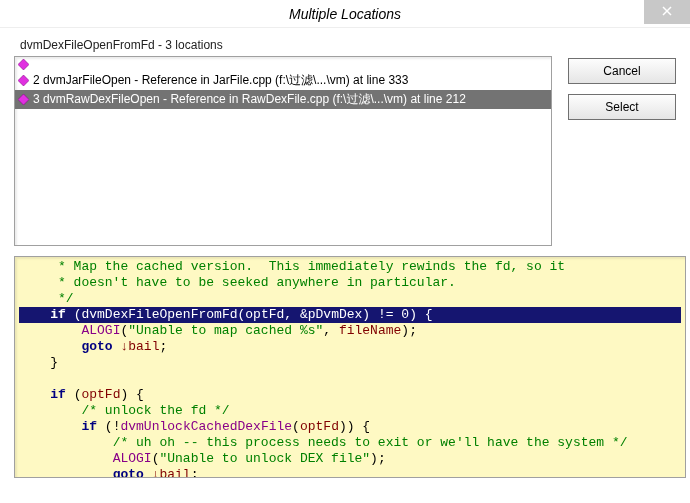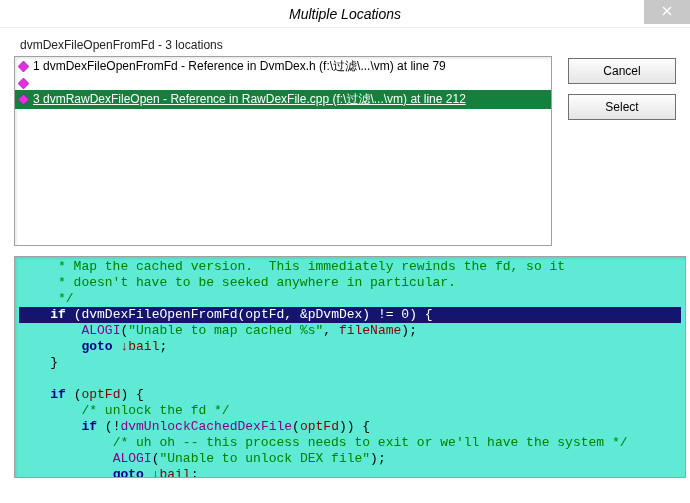--- a/index.html
+++ b/index.html
@@ -65,23 +65,22 @@
     font-size: 12px;
   }
   .list-item {
     display: flex;
     align-items: center;
     padding: 1px 2px;
     white-space: nowrap;
     cursor: default;
   }
   .list-item.selected {
-    background: #15803d;
+    background: #737373;
     color: #fff;
-    text-decoration: underline;
   }
   .diamond {
     width: 12px;
     height: 12px;
     display: inline-flex;
     align-items: center;
     justify-content: center;
     margin-right: 4px;
     flex-shrink: 0;
   }
@@ -101,21 +100,21 @@
     cursor: pointer;
     display: flex;
     align-items: center;
     justify-content: center;
   }
   .code-area {
     border: 1px solid #a0a0a0;
     margin: 2px 4px 0 14px;
     height: 222px;
     overflow: auto;
-    background: #5eead4;
+    background: #fef9c3;
     box-shadow: inset 2px 2px 2px rgba(0,0,0,0.08);
   }
   .code-area pre {
     margin: 0;
     padding: 2px 4px;
     font-family: "Courier New", monospace;
     font-size: 13px;
     line-height: 16px;
     white-space: pre;
   }
@@ -159,28 +158,28 @@
 <div class="upper">
   <div class="subtitle">dvmDexFileOpenFromFd - 3 locations</div>
   <div class="panel-row">
     <div class="listbox" id="listbox">
         <div class="list-item">
           <span class="diamond">
             <svg viewBox="0 0 10 10">
               <polygon points="5,0 10,5 5,10 0,5" fill="#e030e0" stroke="#800080" stroke-width="0.5"></polygon>
             </svg>
           </span>
-          <span>1 dvmDexFileOpenFromFd - Reference in DvmDex.h (f:\过滤\...\vm) at line 79</span>
         </div>
         <div class="list-item">
           <span class="diamond">
             <svg viewBox="0 0 10 10">
               <polygon points="5,0 10,5 5,10 0,5" fill="#e030e0" stroke="#800080" stroke-width="0.5"></polygon>
             </svg>
           </span>
+          <span>2 dvmJarFileOpen - Reference in JarFile.cpp (f:\过滤\...\vm) at line 333</span>
         </div>
         <div class="list-item selected">
           <span class="diamond">
             <svg viewBox="0 0 10 10">
               <polygon points="5,0 10,5 5,10 0,5" fill="#e030e0" stroke="#800080" stroke-width="0.5"></polygon>
             </svg>
           </span>
           <span>3 dvmRawDexFileOpen - Reference in RawDexFile.cpp (f:\过滤\...\vm) at line 212</span>
         </div>
       </div>

